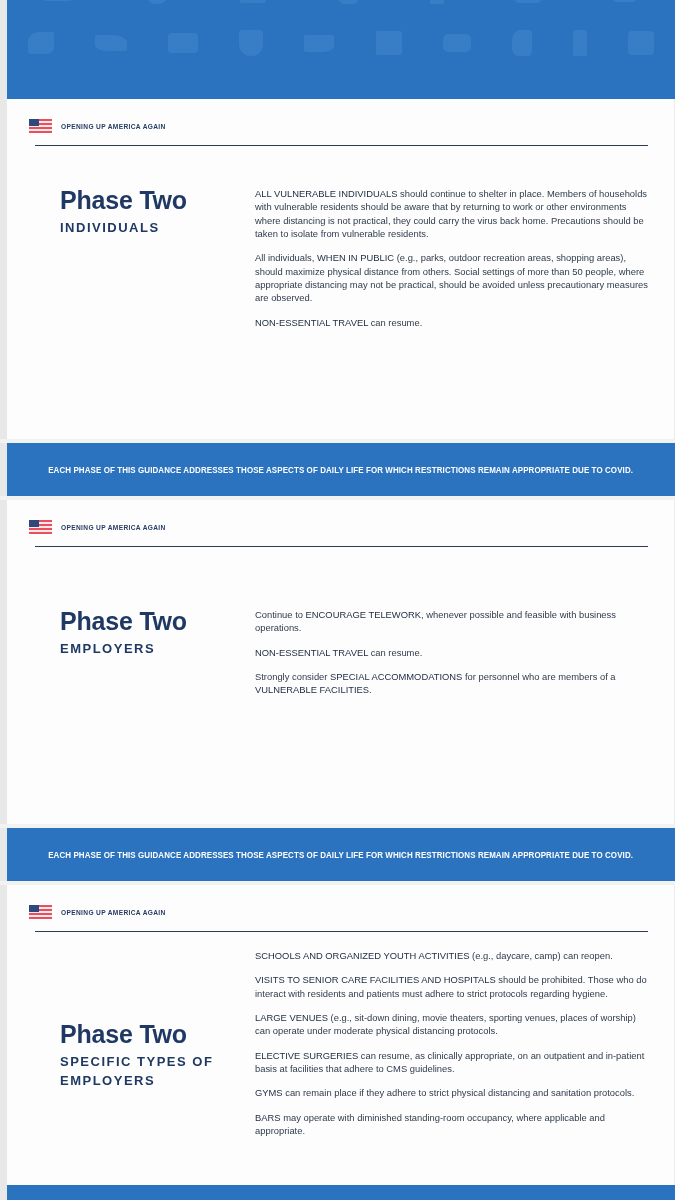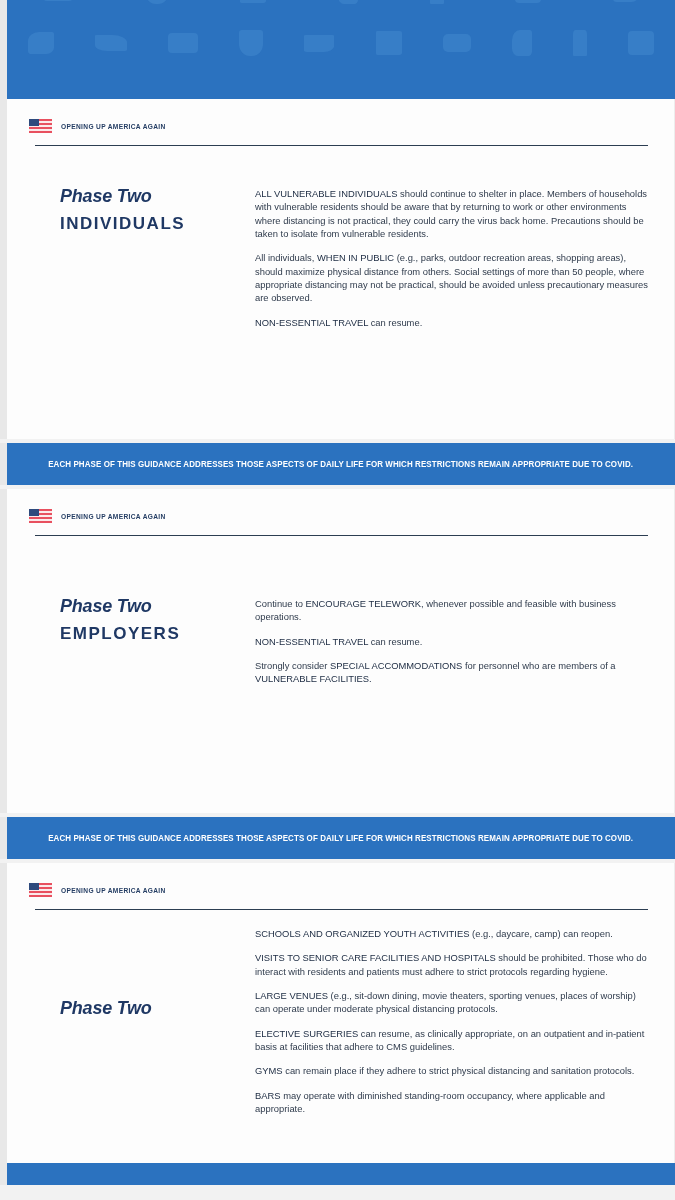--- a/index.html
+++ b/index.html
@@ -109,30 +109,29 @@
     left: 0; right: 0;
     display: flex;
     align-items: flex-start;
   }
   .title-col {
     width: 248px;
     padding-left: 53px;
     flex: 0 0 auto;
   }
   .phase-title {
-    font-size: 18px;
+    font-size: 25px;
     font-weight: bold;
     color: #1f3864;
     letter-spacing: -0.2px;
     line-height: 1.05;
-    font-style: italic;
   }
   .phase-subtitle {
     margin-top: 6px;
-    font-size: 17px;
+    font-size: 13px;
     font-weight: bold;
     color: #1f3864;
     letter-spacing: 1.5px;
     line-height: 1.45;
   }
   .text-col {
     flex: 1 1 auto;
     padding-right: 22px;
   }
   .para {
@@ -140,21 +139,21 @@
     line-height: 1.42;
     color: #2f3b4c;
     margin-bottom: 11px;
   }
   .para:last-child { margin-bottom: 0; }
   .para b { font-weight: normal; color: #1b2a41; }
 
   
   .callout-banner {
     position: relative;
-    height: 42px;
+    height: 53px;
     background: #2b72bf;
     border-left: 7px solid #e8e8e8;
     display: flex;
     align-items: center;
     justify-content: center;
   }
   .callout-text {
     font-size: 8.3px;
     font-weight: 600;
     color: #ffffff;
@@ -268,20 +267,21 @@
         <span class="stripes"></span>
           <span class="canton"></span>
       </span>
       <span class="header-title">OPENING UP AMERICA AGAIN</span>
     </div>
     <div class="header-rule"></div>
 
     <div class="slide-body" style="top:64px;">
       <div class="title-col" style="padding-top:72px;">
         <div class="phase-title">Phase Two</div>
+        <div class="phase-subtitle" style="max-width:160px;">SPECIFIC TYPES OF EMPLOYERS</div>
       </div>
       <div class="text-col">
           <div class="para"><b>SCHOOLS AND ORGANIZED YOUTH ACTIVITIES</b><span> (e.g., daycare, camp) can reopen.</span></div>
           <div class="para"><b>VISITS TO SENIOR CARE FACILITIES AND HOSPITALS</b><span> should be prohibited.  Those who do interact with residents and patients must adhere to strict protocols regarding hygiene.</span></div>
           <div class="para"><b>LARGE VENUES</b><span> (e.g., sit-down dining, movie theaters, sporting venues, places of worship) can operate under moderate physical distancing protocols.</span></div>
           <div class="para"><b>ELECTIVE SURGERIES</b><span> can resume, as clinically appropriate, on an outpatient and in-patient basis at facilities that adhere to CMS guidelines.</span></div>
           <div class="para"><b>GYMS</b><span> can remain place if they adhere to strict physical distancing and sanitation protocols.</span></div>
           <div class="para"><b>BARS</b><span> may operate with diminished standing-room occupancy, where applicable and appropriate.</span></div>
         </div>
     </div>

